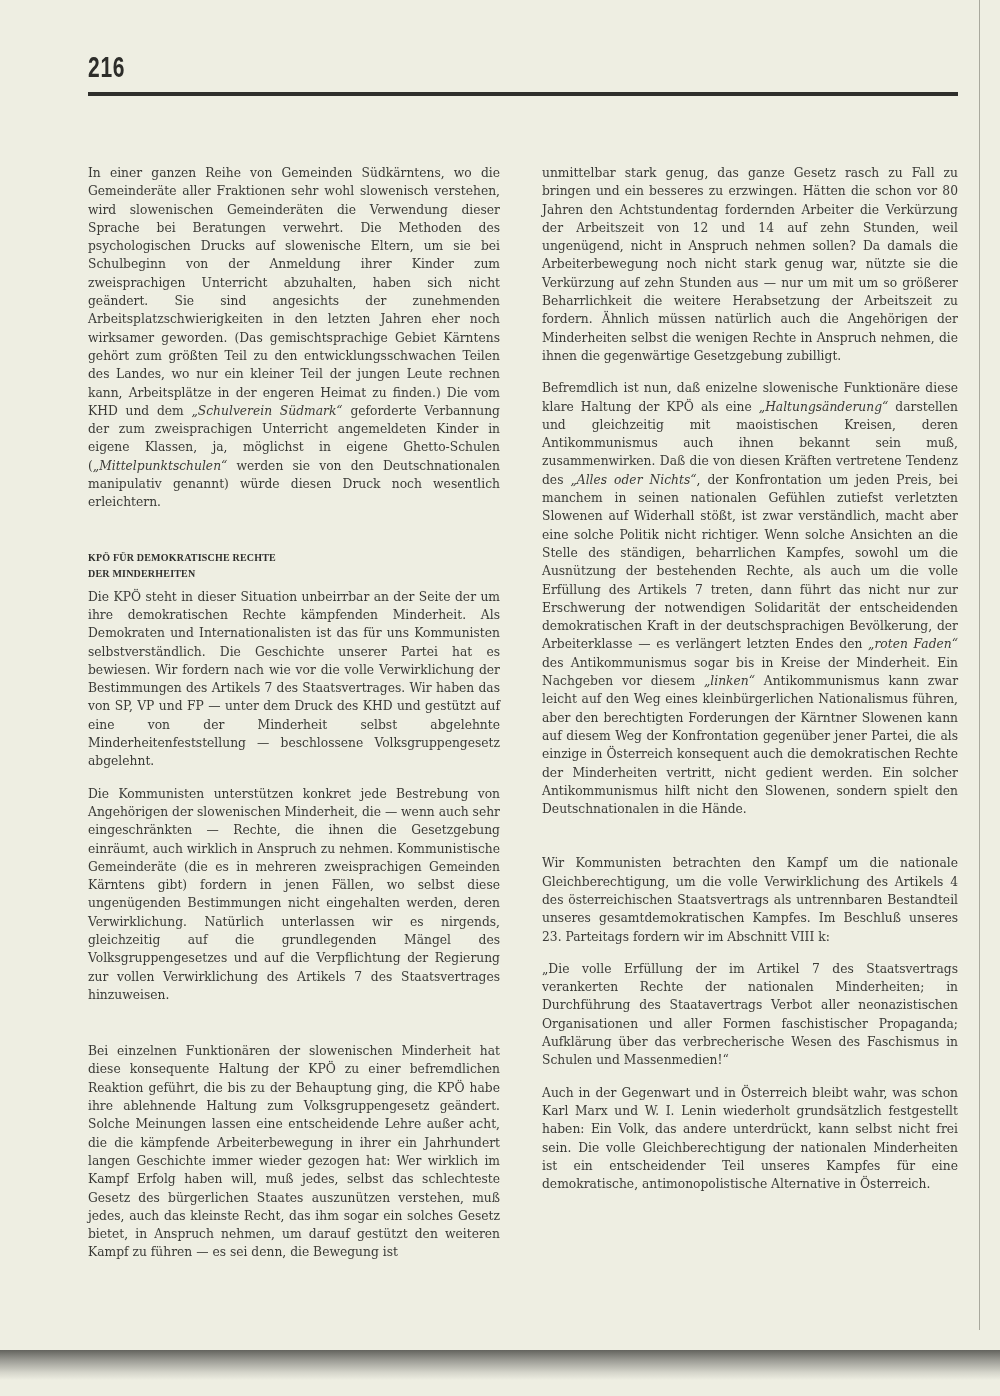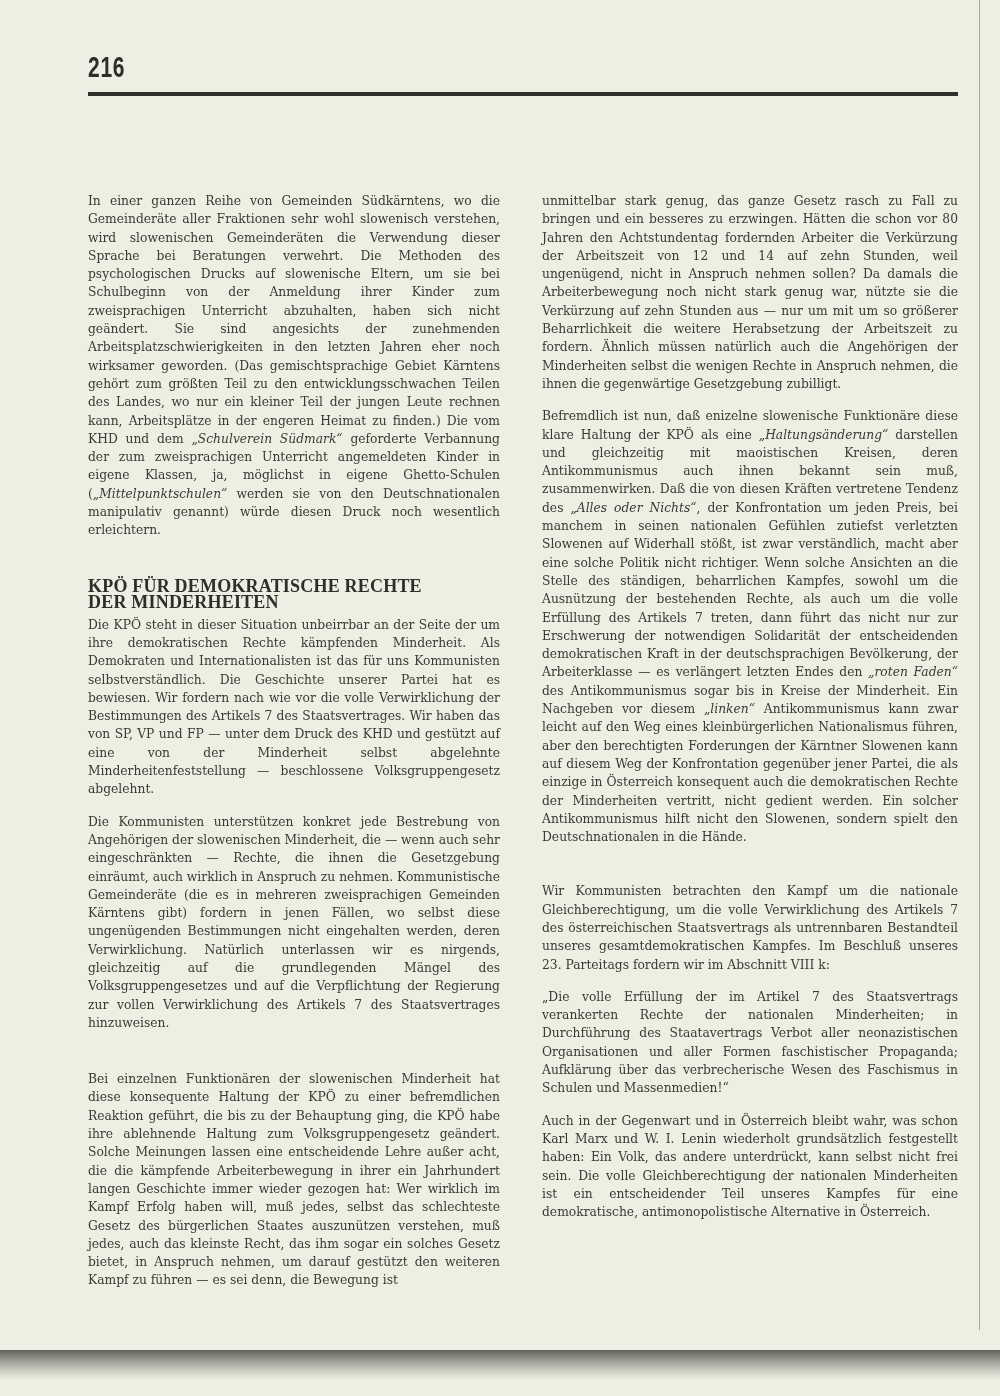--- a/index.html
+++ b/index.html
@@ -17,30 +17,30 @@
     position:absolute; left:88px; top:50px;
     font-family:"Liberation Sans", sans-serif; font-weight:bold;
     font-size:30px; transform:scaleX(0.7); transform-origin:left top;
     color:#2d2d2a; letter-spacing:1px;
   }
   .header-rule {
     position:absolute; left:88px; top:92px; width:870px; height:4px;
     background:#2f2f2c;
   }
   .column {
-    position:absolute; top:192px; width:412px;
+    position:absolute; top:164px; width:412px;
     font-size:12.3px; line-height:18.3px; text-align:justify;
     hyphens:manual;
   }
   .col-left { left:88px; }
   .col-right { left:542px; width:416px; }
   p { margin:0 0 14px 0; }
   h2 {
     font-family:"Liberation Serif", serif; font-weight:bold;
-    font-size:18px; line-height:16px; margin:12px 0 6px 0;
+    font-size:10px; line-height:16px; margin:12px 0 6px 0;
     color:#2e2e2b; text-transform:uppercase; letter-spacing:0.2px;
   }
   .section { margin-top:38px; }
   .quote { }
   em { font-style:italic; }
   .bottom-smudge {
     position:absolute; left:0; top:1350px; width:1000px; height:30px;
     background:linear-gradient(to bottom, #4a4a46 0%, #8e8e88 35%, #d0d0c6 75%, #eeeee2 100%);
     opacity:0.85;
   }
@@ -65,19 +65,19 @@
   <div class="section">
     <p>Bei einzelnen Funktionären der slowenischen Minderheit hat diese konsequente Haltung der KPÖ zu einer befremdlichen Reaktion geführt, die bis zu der Behauptung ging, die KPÖ habe ihre ablehnende Haltung zum Volksgruppengesetz geändert. Solche Meinungen lassen eine entscheidende Lehre außer acht, die die kämpfende Arbeiterbewegung in ihrer ein Jahrhundert langen Geschichte immer wieder gezogen hat: Wer wirklich im Kampf Erfolg haben will, muß jedes, selbst das schlechteste Gesetz des bürgerlichen Staates auszunützen verstehen, muß jedes, auch das kleinste Recht, das ihm sogar ein solches Gesetz bietet, in Anspruch nehmen, um darauf gestützt den weiteren Kampf zu führen — es sei denn, die Bewegung ist</p>
   </div>
 </div>
 
 <div class="column col-right">
   <p>unmittelbar stark genug, das ganze Gesetz rasch zu Fall zu bringen und ein besseres zu erzwingen. Hätten die schon vor 80 Jahren den Achtstundentag fordernden Arbeiter die Verkürzung der Arbeitszeit von 12 und 14 auf zehn Stunden, weil ungenügend, nicht in Anspruch nehmen sollen? Da damals die Arbeiterbewegung noch nicht stark genug war, nützte sie die Verkürzung auf zehn Stunden aus — nur um mit um so größerer Beharrlichkeit die weitere Herabsetzung der Arbeitszeit zu fordern. Ähnlich müssen natürlich auch die Angehörigen der Minderheiten selbst die wenigen Rechte in Anspruch nehmen, die ihnen die gegenwärtige Gesetzgebung zubilligt.</p>
   <p><span>Befremdlich ist nun, daß enizelne slowenische Funktionäre diese klare Haltung der KPÖ als eine </span><em>„Haltungsänderung“</em><span> darstellen und gleichzeitig mit maoistischen Kreisen, deren Antikommunismus auch ihnen bekannt sein muß, zusammenwirken. Daß die von diesen Kräften vertretene Tendenz des </span><em>„Alles oder Nichts“</em><span>, der Konfrontation um jeden Preis, bei manchem in seinen nationalen Gefühlen zutiefst verletzten Slowenen auf Widerhall stößt, ist zwar verständlich, macht aber eine solche Politik nicht richtiger. Wenn solche Ansichten an die Stelle des ständigen, beharrlichen Kampfes, sowohl um die Ausnützung der bestehenden Rechte, als auch um die volle Erfüllung des Artikels 7 treten, dann führt das nicht nur zur Erschwerung der notwendigen Solidarität der entscheidenden demokratischen Kraft in der deutschsprachigen Bevölkerung, der Arbeiterklasse — es verlängert letzten Endes den </span><em>„roten Faden“</em><span> des Antikommunismus sogar bis in Kreise der Minderheit. Ein Nachgeben vor diesem </span><em>„linken“</em><span> Antikommunismus kann zwar leicht auf den Weg eines kleinbürgerlichen Nationalismus führen, aber den berechtigten Forderungen der Kärntner Slowenen kann auf diesem Weg der Konfrontation gegenüber jener Partei, die als einzige in Österreich konsequent auch die demokratischen Rechte der Minderheiten vertritt, nicht gedient werden. Ein solcher Antikommunismus hilft nicht den Slowenen, sondern spielt den Deutschnationalen in die Hände.</span></p>
 
   <div class="section" style="margin-top:36px;">
-    <p>Wir Kommunisten betrachten den Kampf um die nationale Gleichberechtigung, um die volle Verwirklichung des Artikels 7 des österreichischen Staatsvertrags als untrennbaren Bestandteil unseres gesamtdemokratischen Kampfes. Im Beschluß unseres 23. Parteitags fordern wir im Abschnitt VIII k:</p>
+    <p>Wir Kommunisten betrachten den Kampf um die nationale Gleichberechtigung, um die volle Verwirklichung des Artikels 4 des österreichischen Staatsvertrags als untrennbaren Bestandteil unseres gesamtdemokratischen Kampfes. Im Beschluß unseres 23. Parteitags fordern wir im Abschnitt VIII k:</p>
     <p class="quote">„Die volle Erfüllung der im Artikel 7 des Staatsvertrags verankerten Rechte der nationalen Minderheiten; in Durchführung des Staatavertrags Verbot aller neonazistischen Organisationen und aller Formen faschistischer Propaganda; Aufklärung über das verbrecherische Wesen des Faschismus in Schulen und Massenmedien!“</p>
     <p>Auch in der Gegenwart und in Österreich bleibt wahr, was schon Karl Marx und W. I. Lenin wiederholt grundsätzlich festgestellt haben: Ein Volk, das andere unterdrückt, kann selbst nicht frei sein. Die volle Gleichberechtigung der nationalen Minderheiten ist ein entscheidender Teil unseres Kampfes für eine demokratische, antimonopolistische Alternative in Österreich.</p>
   </div>
 </div>
 
 <div class="bottom-smudge"></div>
 
 </body></html>

